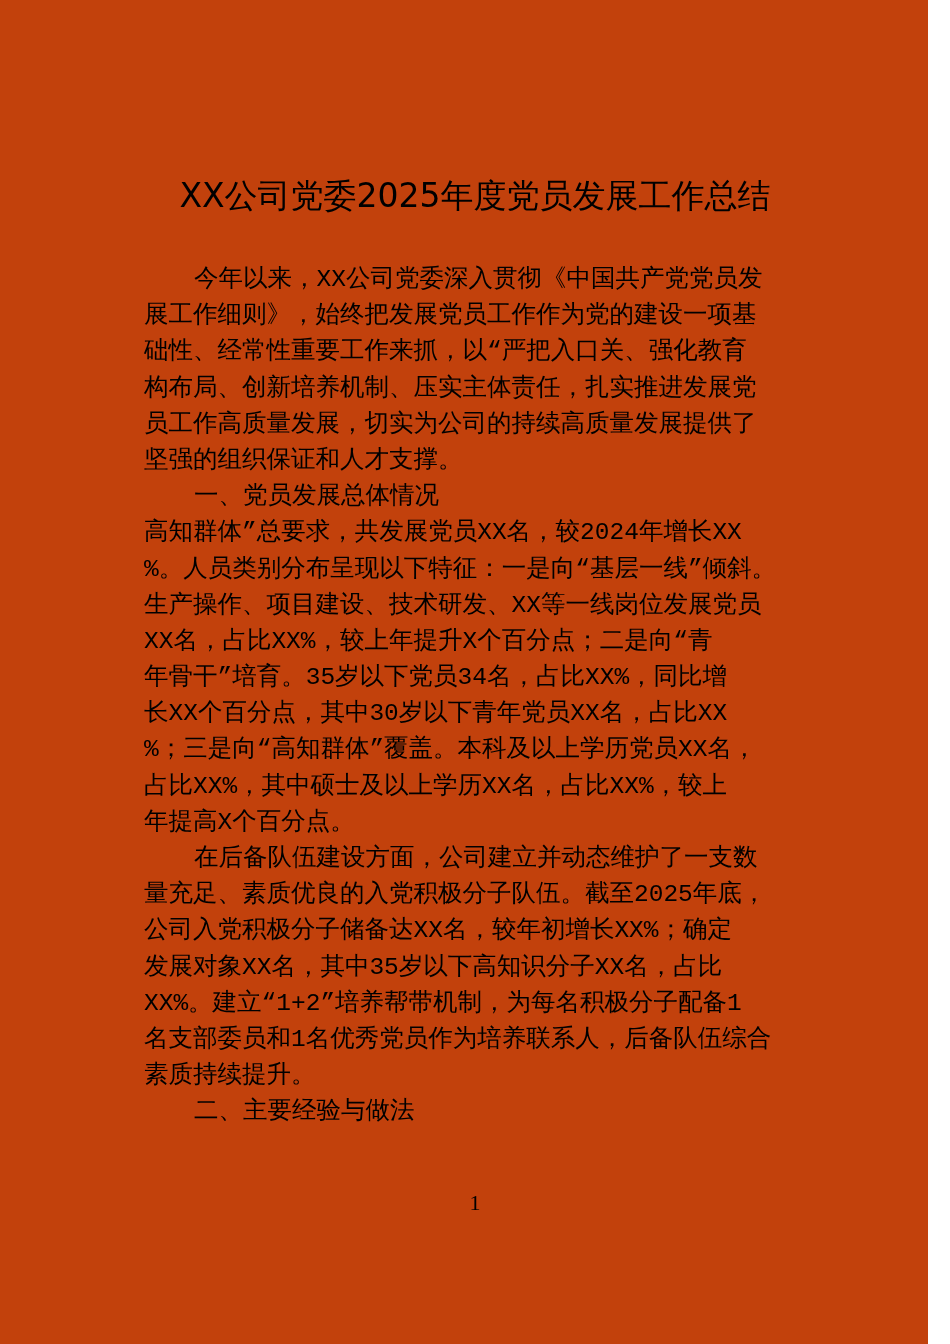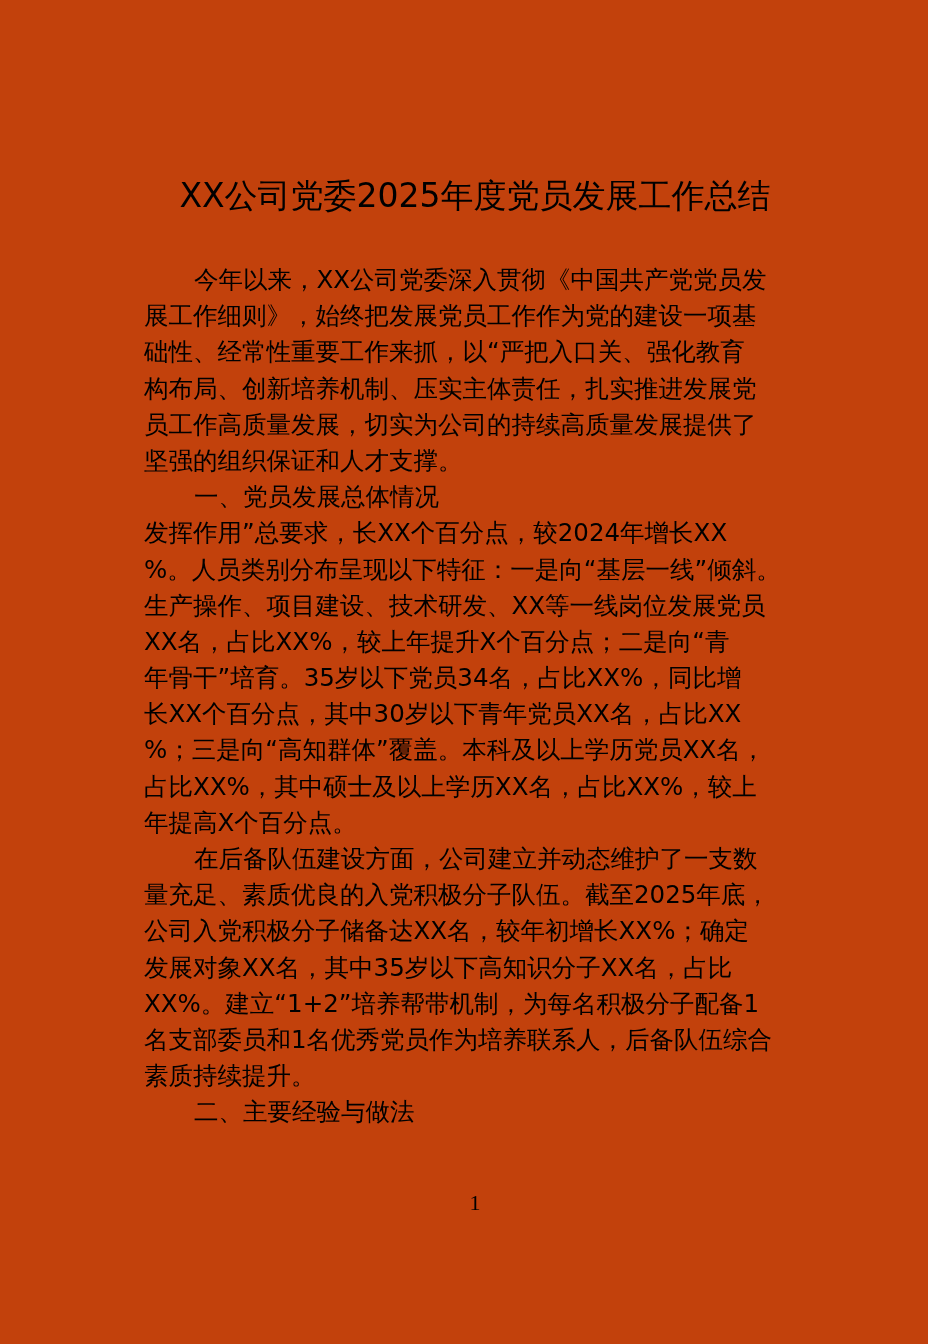--- a/index.html
+++ b/index.html
@@ -31,20 +31,21 @@
       font-size: 33px;
       line-height: 48px;
       letter-spacing: 0px;
       white-space: nowrap;
     }
     .body-text {
       position: absolute;
       left: 144px;
       top: 262px;
       width: 700px;
+      font-family: Liberation Mono, monospace;
     }
     .line {
       display: block;
       height: 36.2px;
       line-height: 36px;
       font-size: 24.5px;
       white-space: nowrap;
     }
     .indent {
       padding-left: 50px;
@@ -67,21 +68,21 @@
   <div class="title">XX公司党委2025年度党员发展工作总结</div>
 
   <div class="body-text">
     <span class="line indent">今年以来，XX公司党委深入贯彻《中国共产党党员发</span>
     <span class="line">展工作细则》，始终把发展党员工作作为党的建设一项基</span>
     <span class="line">础性、经常性重要工作来抓，以“严把入口关、强化教育</span>
     <span class="line">构布局、创新培养机制、压实主体责任，扎实推进发展党</span>
     <span class="line">员工作高质量发展，切实为公司的持续高质量发展提供了</span>
     <span class="line">坚强的组织保证和人才支撑。</span>
     <span class="line indent">一、党员发展总体情况</span>
-    <span class="line">发挥作用”总要求，长XX个百分点，较2024年增长XX</span>
+    <span class="line">高知群体”总要求，共发展党员XX名，较2024年增长XX</span>
     <span class="line">%。人员类别分布呈现以下特征：一是向“基层一线”倾斜。</span>
     <span class="line">生产操作、项目建设、技术研发、XX等一线岗位发展党员</span>
     <span class="line">XX名，占比XX%，较上年提升X个百分点；二是向“青</span>
     <span class="line">年骨干”培育。35岁以下党员34名，占比XX%，同比增</span>
     <span class="line">长XX个百分点，其中30岁以下青年党员XX名，占比XX</span>
     <span class="line">%；三是向“高知群体”覆盖。本科及以上学历党员XX名，</span>
     <span class="line">占比XX%，其中硕士及以上学历XX名，占比XX%，较上</span>
     <span class="line">年提高X个百分点。</span>
     <span class="line indent">在后备队伍建设方面，公司建立并动态维护了一支数</span>
     <span class="line">量充足、素质优良的入党积极分子队伍。截至2025年底，</span>

